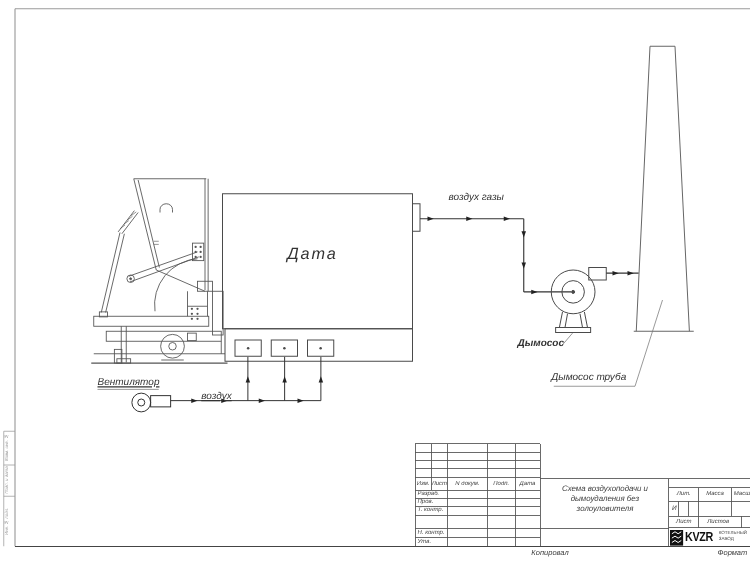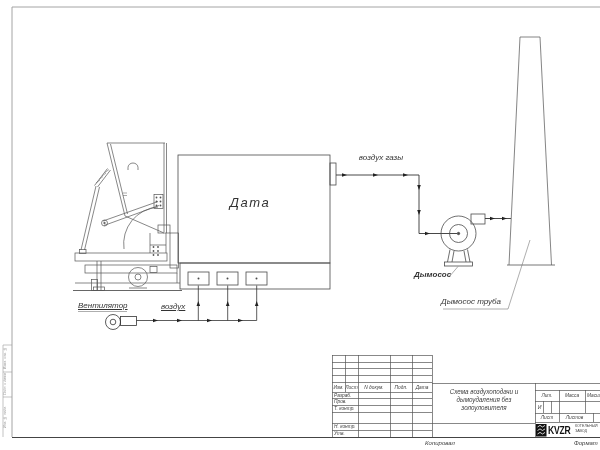--- a/index.html
+++ b/index.html
@@ -198,21 +198,21 @@
       <rect x="536" y="424" width="10.5" height="12.5" fill="#111"></rect>
       <path d="M537.5,427 l2.5,-1.6 2.5,1.6 2.5,-1.6 M537.5,430.5 l2.5,-1.6 2.5,1.6 2.5,-1.6 M537.5,434 l2.5,-1.6 2.5,1.6 2.5,-1.6" stroke="#fff" stroke-width="0.8" fill="none"></path>
     </g>
   </svg>
 
   <div class="lbl c" style="left:218px;top:196px;width:64px;font-size:13px;letter-spacing:1.5px;">Дата</div>
   <div class="lbl c" style="left:350px;top:154px;width:62px;font-size:8px;">воздух газы</div>
   <div class="lbl" style="left:414px;top:271px;font-size:8px;font-weight:bold;">Дымосос</div>
   <div class="lbl" style="left:441px;top:298px;font-size:8px;">Дымосос труба</div>
   <div class="lbl" style="left:78px;top:302px;font-size:8px;text-decoration:underline;">Вентилятор</div>
-  <div class="lbl" style="left:161px;top:303px;font-size:8px;text-decoration:underline;">воздух</div>
+  <div class="lbl" style="left:161px;top:313px;font-size:8px;text-decoration:underline;">воздух</div>
 
   <div class="stamp-rot" style="top:345px;height:27px;">Взам. инв. №</div>
   <div class="stamp-rot" style="top:372px;height:25px;">Подп. и дата</div>
   <div class="stamp-rot" style="top:397px;height:40px;">Инв. № подл.</div>
 
   <div class="tb c" style="left:332px;top:384.5px;width:13px;font-size:4.8px;">Изм.</div>
   <div class="tb c" style="left:345px;top:384.5px;width:13px;font-size:4.8px;">Лист</div>
   <div class="tb c" style="left:358px;top:384.5px;width:32px;font-size:4.8px;">N докум.</div>
   <div class="tb c" style="left:390px;top:384.5px;width:22px;font-size:4.8px;">Подп.</div>
   <div class="tb c" style="left:412px;top:384.5px;width:20px;font-size:4.8px;">Дата</div>

